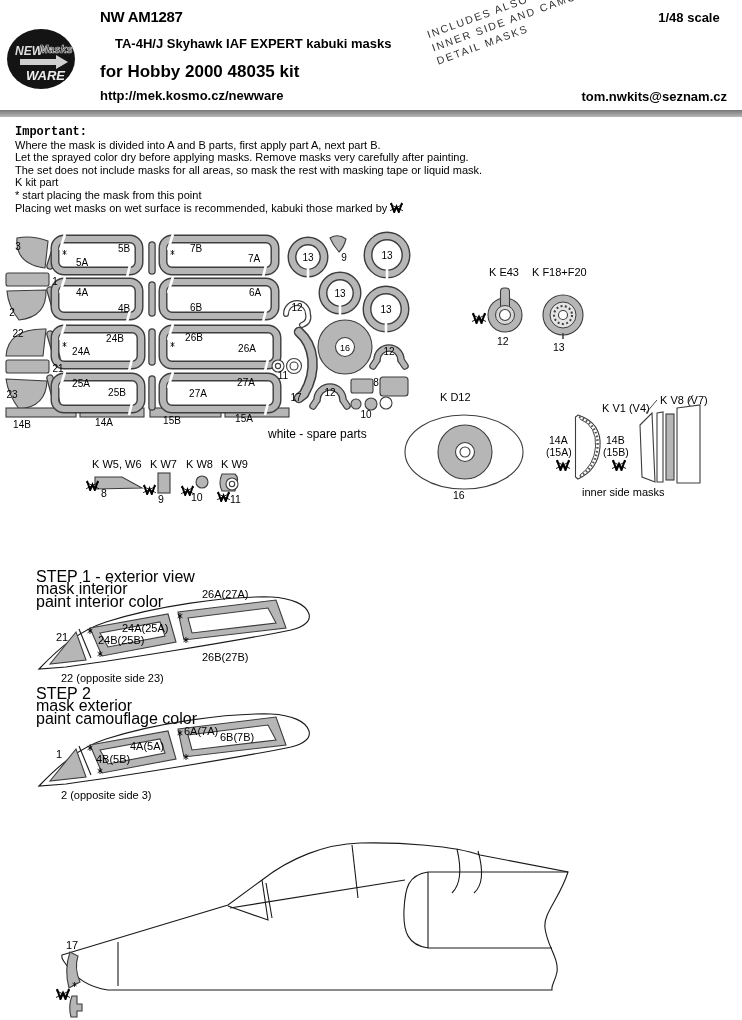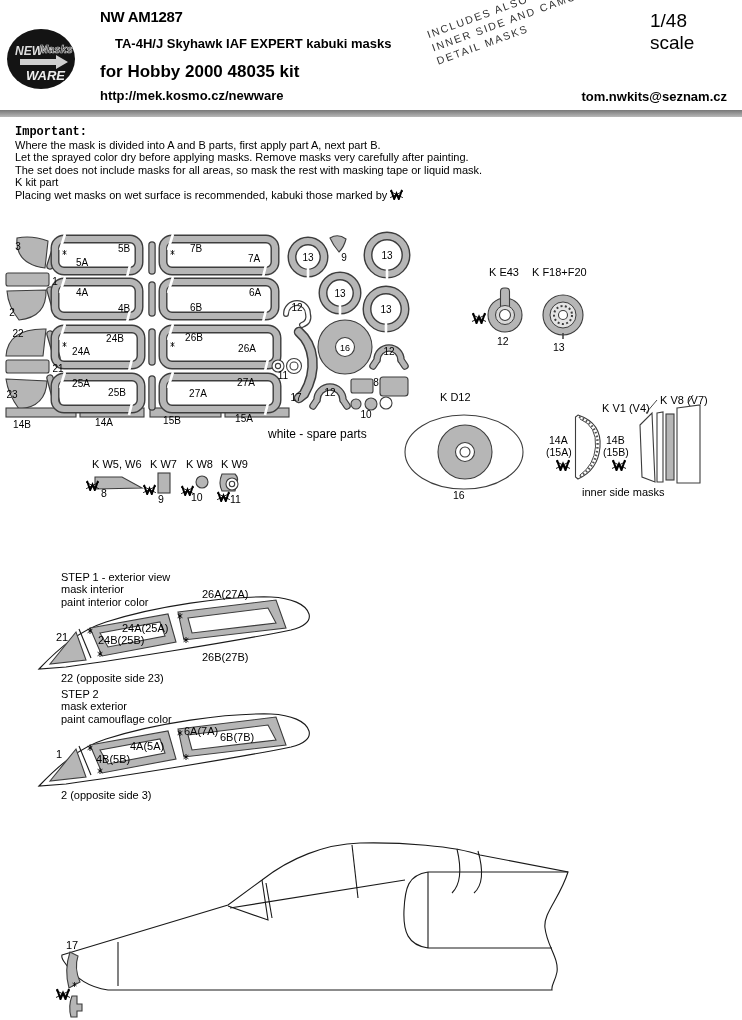--- a/index.html
+++ b/index.html
@@ -3,31 +3,31 @@
 <meta charset="utf-8">
 <style>
   html,body{margin:0;padding:0;background:#e8e8e8;}
   .page{position:relative;width:742px;height:1020px;background:#fff;
         font-family:"Liberation Sans",sans-serif;color:#000;overflow:hidden;margin:0 auto;}
   .abs{position:absolute;}
   .hdr-code{left:100px;top:8px;font-size:15px;font-weight:bold;letter-spacing:-0.3px;}
   .hdr-title{left:100px;top:36px;font-size:13px;font-weight:bold;margin-left:15px;}
   .hdr-sub{left:100px;top:62px;font-size:17px;font-weight:bold;}
   .hdr-url{left:100px;top:88px;font-size:13px;font-weight:bold;text-decoration:none;color:#000;}
-  .hdr-scale{left:650px;top:10px;width:78px;text-align:left;font-size:19px;font-weight:normal;}
+  .hdr-scale{left:650px;top:10px;width:78px;text-align:center;font-size:13px;font-weight:bold;}
   .hdr-email{left:575px;top:89px;width:152px;text-align:right;font-size:13px;font-weight:bold;text-decoration:none;color:#000;}
   .stamp{left:425px;top:28px;width:235px;transform:rotate(-20deg);transform-origin:left top;
          font-size:10.5px;letter-spacing:1.8px;color:#333;line-height:14px;white-space:nowrap;}
   .divider{left:0;top:110px;width:742px;height:7px;background:linear-gradient(#777,#b8b8b8);}
   .imp{left:15px;top:126px;width:560px;font-size:11px;line-height:12.6px;}
   .imp .h{font-size:12px;font-weight:bold;font-family:Liberation Mono, monospace;}
   .seclab{font-size:11px;white-space:nowrap;}
   .num{font-size:10.5px;white-space:nowrap;}
   .spare-note{left:268px;top:427px;font-size:12px;}
-  .stitle{font-size:11px;line-height:12.4px;white-space:nowrap;margin-left:25px;}
+  .stitle{font-size:16px;line-height:12.4px;white-space:nowrap;}
   svg{overflow:visible;}
   svg text{font-family:"Liberation Sans",sans-serif;}
   .pl{font-size:10px;text-anchor:middle;fill:#000;}
   .sl{font-size:11px;fill:#000;}
   .fo{fill:none;stroke:#3d3d3d;stroke-width:9;}
   .fi{fill:none;stroke:#b6b6b6;stroke-width:6.2;}
   .fo2{fill:none;stroke:#3d3d3d;stroke-width:10.5;stroke-linecap:round;}
   .fi2{fill:none;stroke:#b6b6b6;stroke-width:7.5;stroke-linecap:round;}
   .ho{fill:none;stroke:#3d3d3d;stroke-width:7.5;stroke-linecap:round;}
   .hi{fill:none;stroke:#b6b6b6;stroke-width:5;stroke-linecap:round;}
@@ -91,20 +91,21 @@
   </div>
 
   <div class="abs divider"></div>
 
   <div class="abs imp">
     <div class="h">Important:</div>
     <div>Where the mask is divided into A and B parts, first apply part A, next part B.</div>
     <div>Let the sprayed color dry before applying masks. Remove masks very carefully after painting.</div>
     <div>The set does not include masks for all areas, so mask the rest with masking tape or liquid mask.</div>
     <div>K kit part</div>
+    <div>* start placing the mask from this point</div>
     <div>
       <span>Placing wet masks on wet surface is recommended, kabuki those marked by</span>
       <svg width="13" height="11" style="vertical-align:-1px">
           <use href="#wsym"></use>
         </svg>
     </div>
   </div>
 
   <svg class="abs" style="left:2px;top:228px" width="480" height="210" viewBox="0 0 480 210">
 

